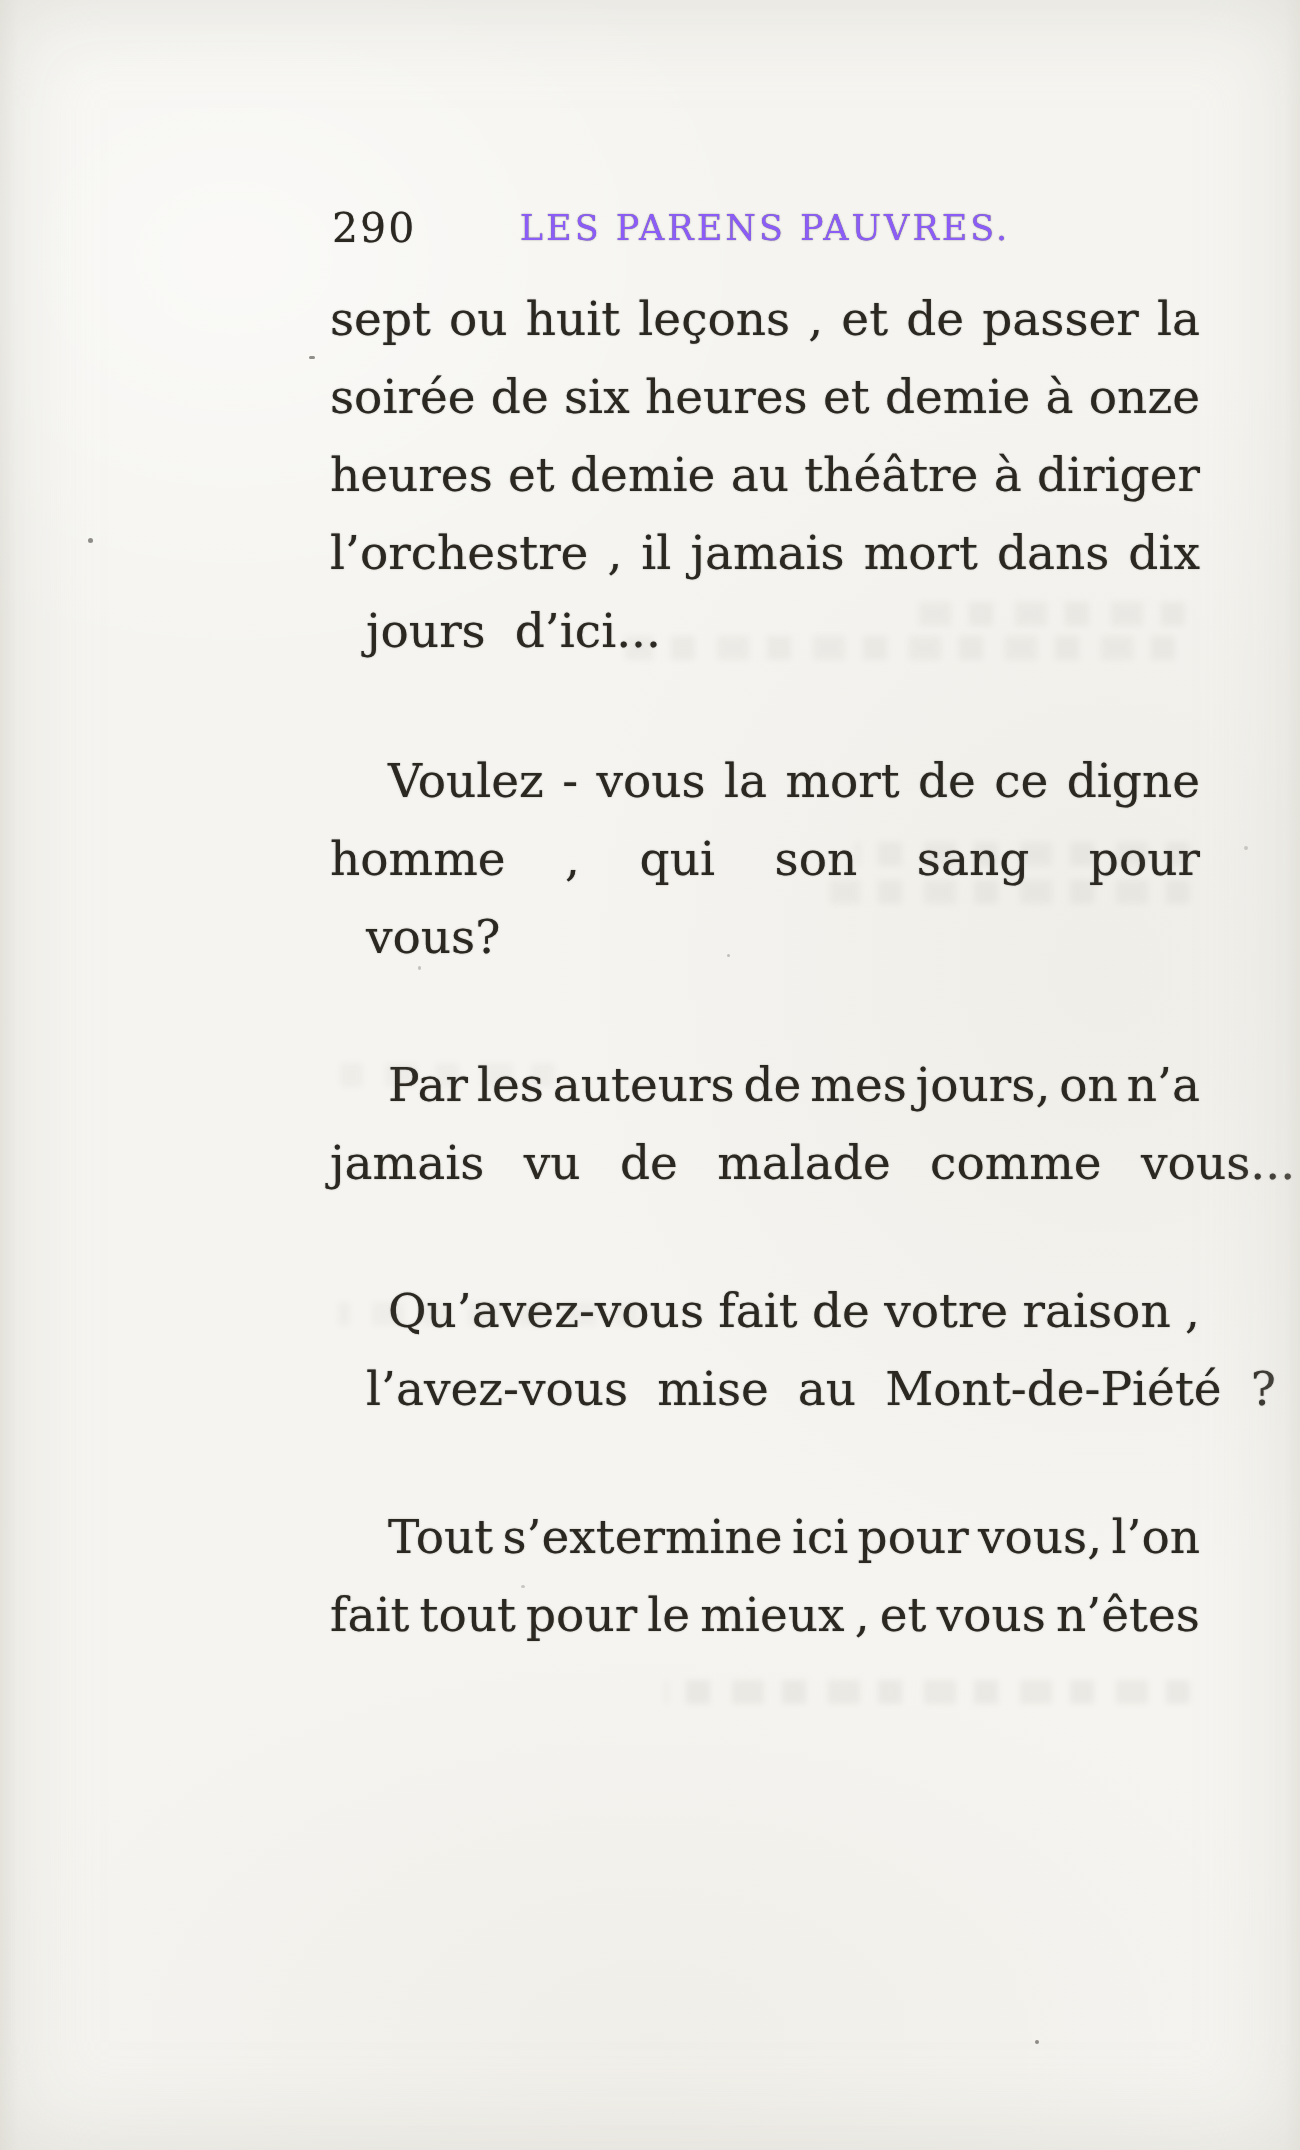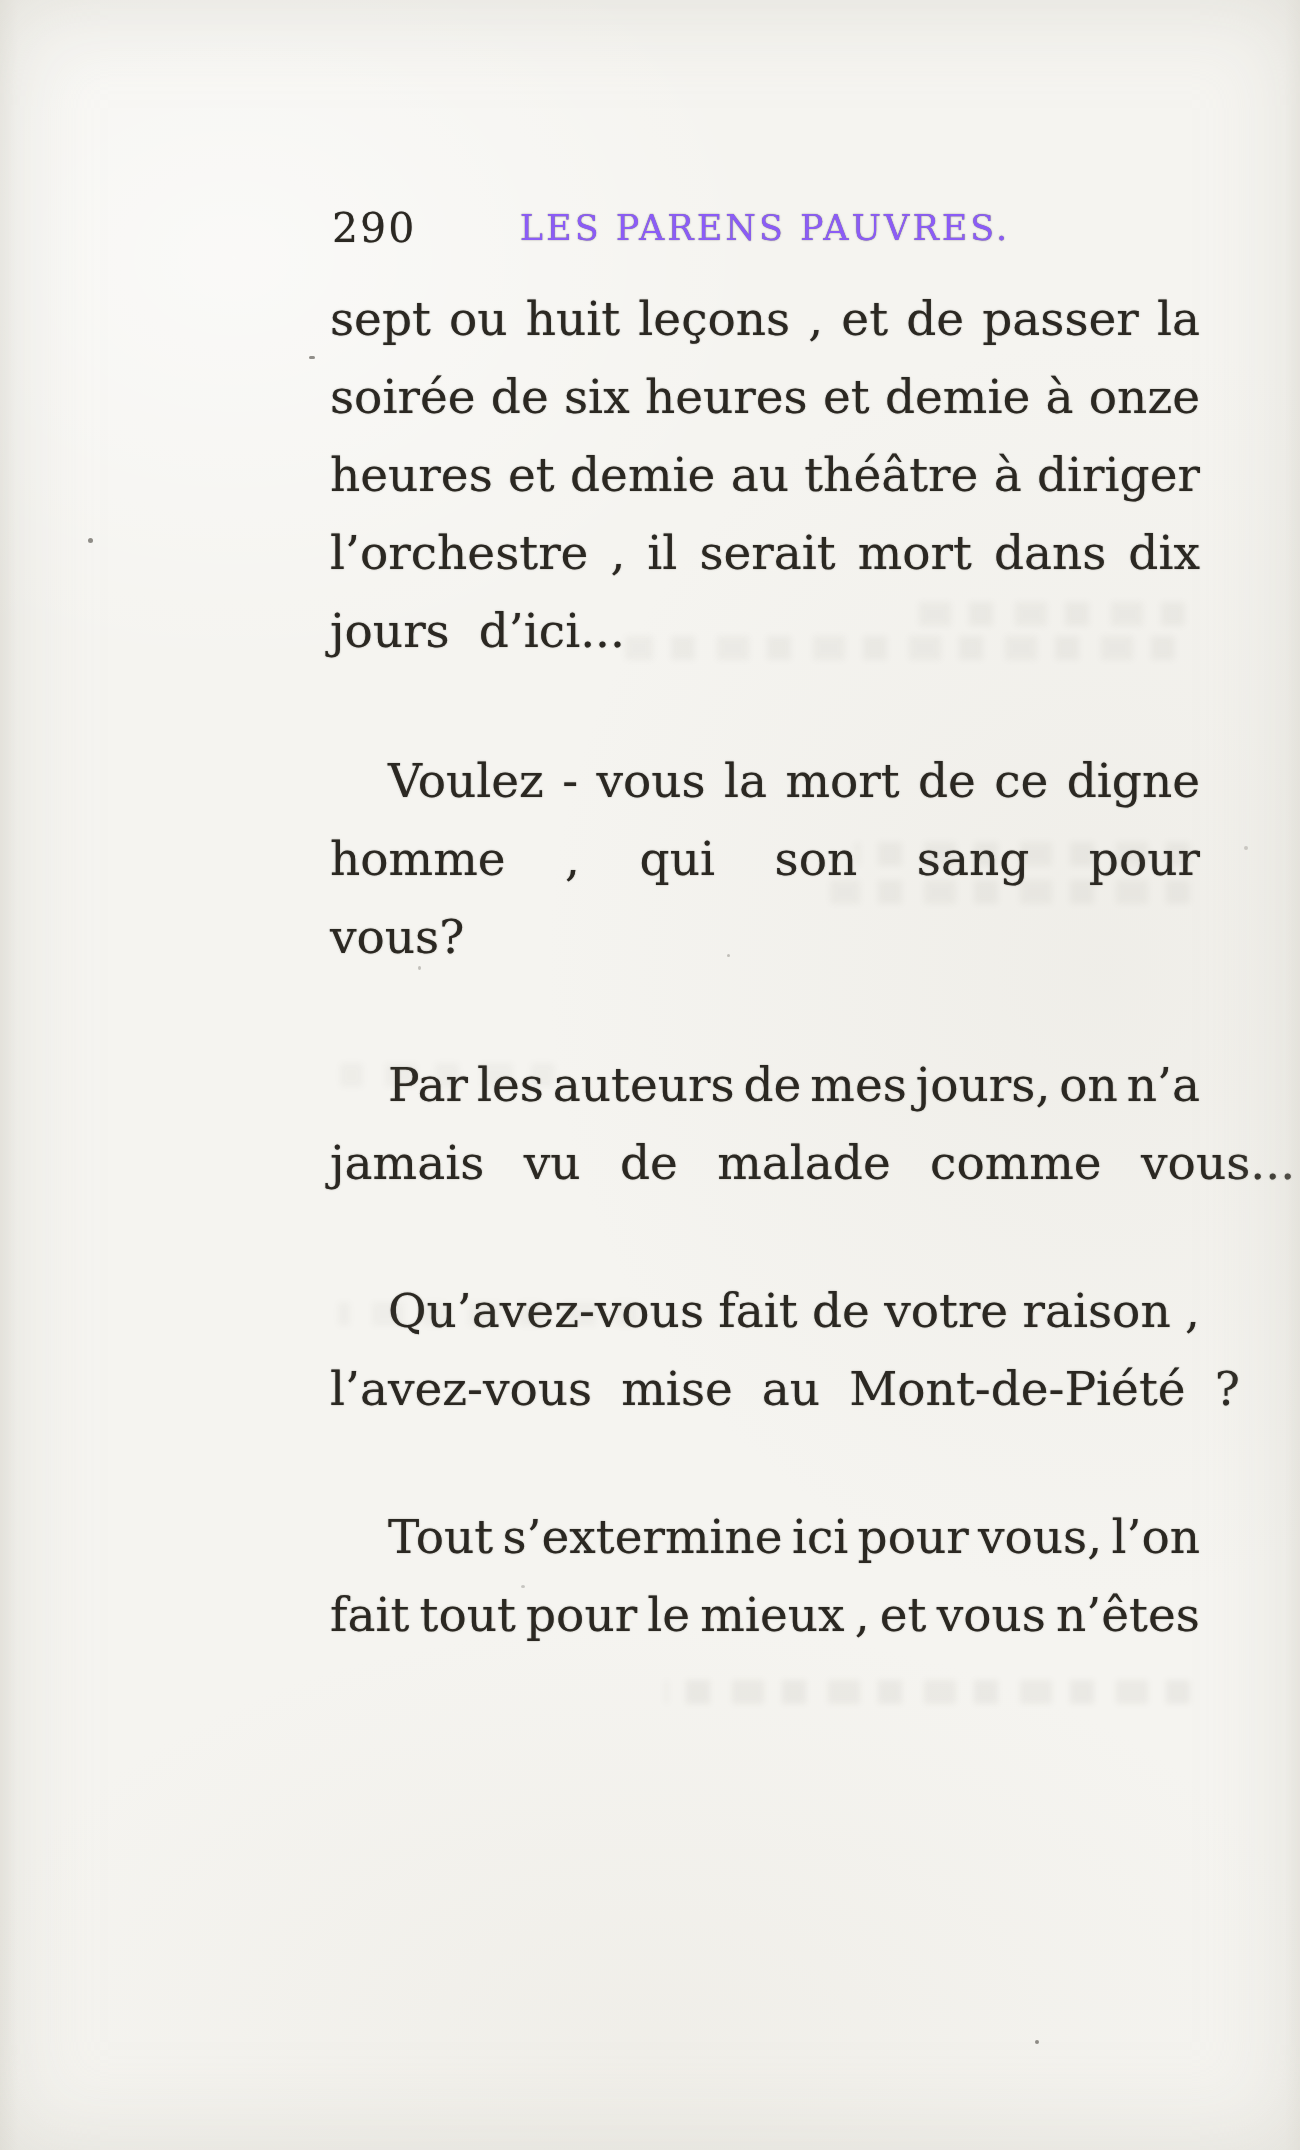--- a/index.html
+++ b/index.html
@@ -44,21 +44,21 @@
   
   .para {
     position: absolute;
     left: 330px; width: 870px;
     font-size: 47px;
     line-height: 78px;
     text-shadow: 0 0 1px rgba(43,40,34,0.55), 0 0 3px rgba(43,40,34,0.10);
   }
   .line { height: 78px; white-space: nowrap; }
   .line.just { display: flex; justify-content: space-between; }
-  .line.left { word-spacing: 0.30em; }
+  .line.left { word-spacing: 0.30em; margin-left: 36px; }
   .line.leftwide { word-spacing: 0.52em; }
   .line.firstindent { padding-left: 58px; text-align: center; }
 
   
   .ghost {
     position: absolute;
     height: 24px;
     background: repeating-linear-gradient(90deg,
       rgba(112,110,98,0.55) 0px, rgba(112,110,98,0.55) 24px,
       rgba(112,110,98,0) 24px, rgba(112,110,98,0) 42px,
@@ -119,21 +119,21 @@
         <span>demie</span>
         <span>au</span>
         <span>théâtre</span>
         <span>à</span>
         <span>diriger</span>
       </div>
       <div class="line just">
         <span>l’orchestre</span>
         <span>,</span>
         <span>il</span>
-        <span>serait</span>
+        <span>jamais</span>
         <span>mort</span>
         <span>dans</span>
         <span>dix</span>
       </div>
       <div class="line left">jours d’ici...</div>
     </div>
     <div class="para" style="top: 742px;">
       <div class="line just firstindent">
         <span>Voulez</span>
         <span>-</span>

